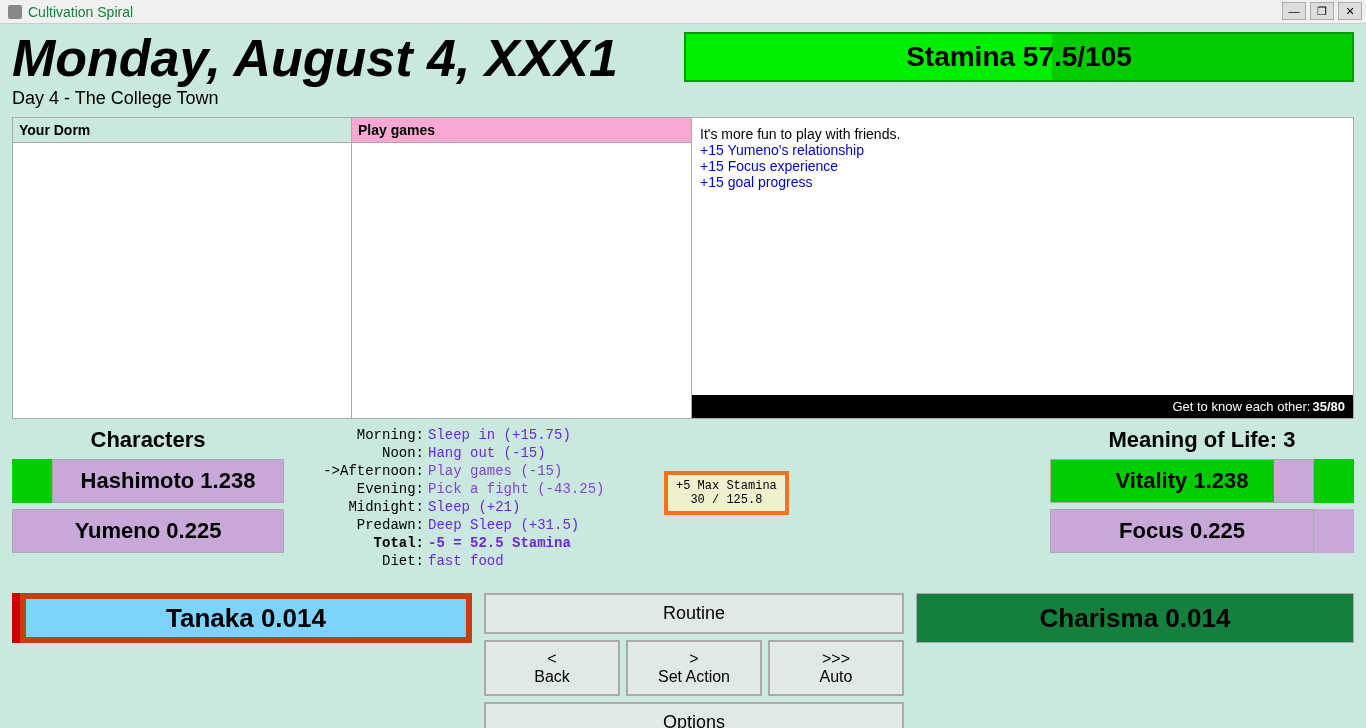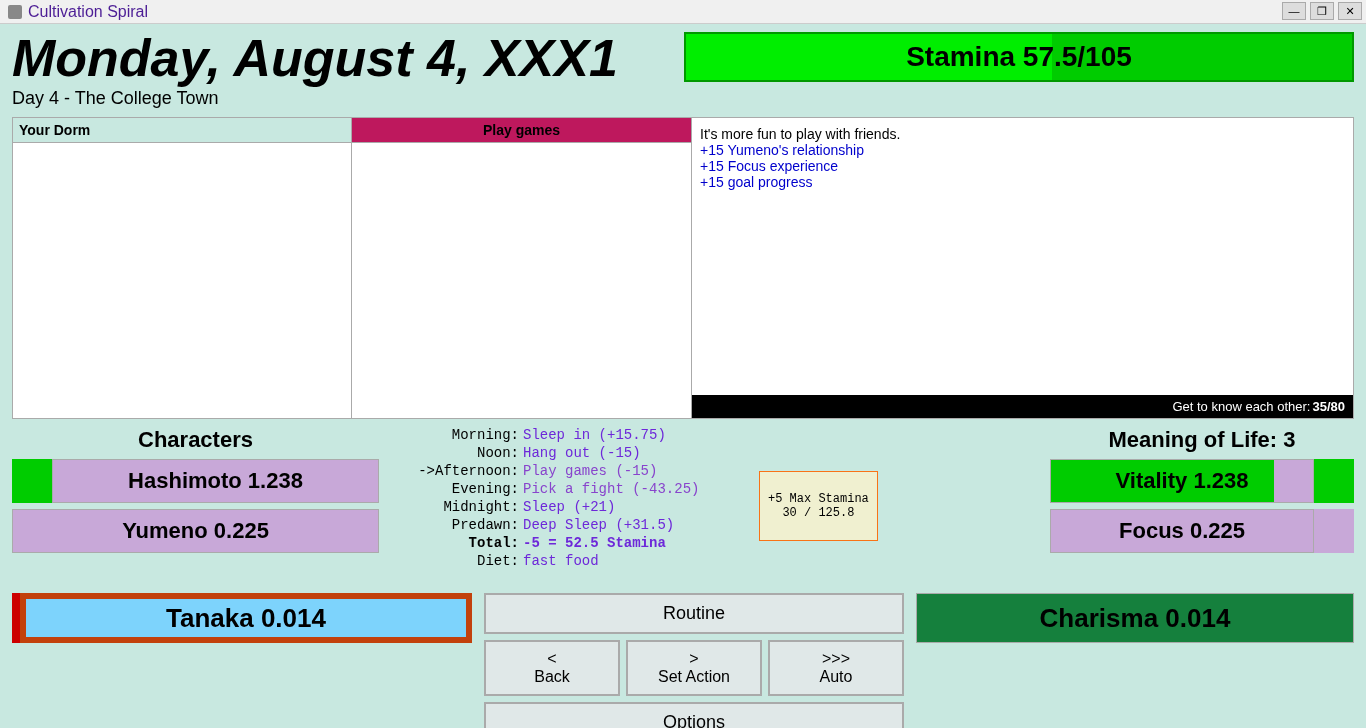--- a/index.html
+++ b/index.html
@@ -23,21 +23,21 @@
       border-bottom: 1px solid #ccc;
       position: relative;
     }
     .title-bar-icon {
       width: 14px;
       height: 14px;
       margin-right: 6px;
       background: #888;
       border-radius: 2px;
     }
-    .title-bar-title { font-size: 16px; color: #4c1d95; }
+    .title-bar-title { font-size: 14px; color: #15803d; }
     .title-bar-controls {
       position: absolute;
       right: 4px;
       top: 2px;
       display: flex;
       gap: 4px;
     }
     .title-bar-btn {
       width: 24px;
       height: 18px;
@@ -134,26 +134,25 @@
     
     .actions-panel {
       width: 340px;
       border: 1px solid #aaa;
       border-left: none;
       background: #fff;
       display: flex;
       flex-direction: column;
     }
     .actions-header {
-      background: #be185d;
+      background: #f9a8d4;
       padding: 4px 6px;
       font-size: 14px;
       font-weight: bold;
       border-bottom: 1px solid #aaa;
-      text-align: center;
     }
 
     
     .description-panel {
       flex: 1;
       border: 1px solid #aaa;
       border-left: none;
       background: #fff;
       display: flex;
       flex-direction: column;
@@ -179,21 +178,21 @@
     
     .middle-section {
       display: flex;
       padding: 4px 12px;
       gap: 12px;
       align-items: flex-start;
     }
 
     
     .characters-panel {
-      width: 367px;
+      width: 272px;
     }
     .characters-title {
       text-align: center;
       font-size: 22px;
       font-weight: bold;
       color: #000;
       margin-bottom: 6px;
     }
     .character-row {
       display: flex;
@@ -478,21 +477,21 @@
       <span class="schedule-time">Noon:</span>
       <span class="schedule-action">Hang out (-15)</span>
     </div>
     <div class="schedule-row">
       <span class="schedule-time">-&gt;Afternoon:</span>
       <span class="schedule-action highlight">Play games (-15)</span>
     </div>
     <div class="schedule-row" style="position:relative;">
       <span class="schedule-time">Evening:</span>
       <span class="schedule-action highlight">Pick a fight (-43.25)</span>
-      <div style="position:absolute; left: 360px; top:-10px; background:#f0f0d0; border:1px solid #f97316; padding:20px 8px; font-size:12px; text-align:center; white-space:nowrap; z-index:10;">
+      <div style="position:absolute; left: 360px; top:-10px; background:#f0f0d0; border:4px solid #f97316; padding:4px 8px; font-size:12px; text-align:center; white-space:nowrap; z-index:10;">
         <div>+5 Max Stamina</div>
         <div>30 / 125.8</div>
       </div>
     </div>
     <div class="schedule-row">
       <span class="schedule-time">Midnight:</span>
       <span class="schedule-action">Sleep (+21)</span>
     </div>
     <div class="schedule-row">
       <span class="schedule-time">Predawn:</span>

